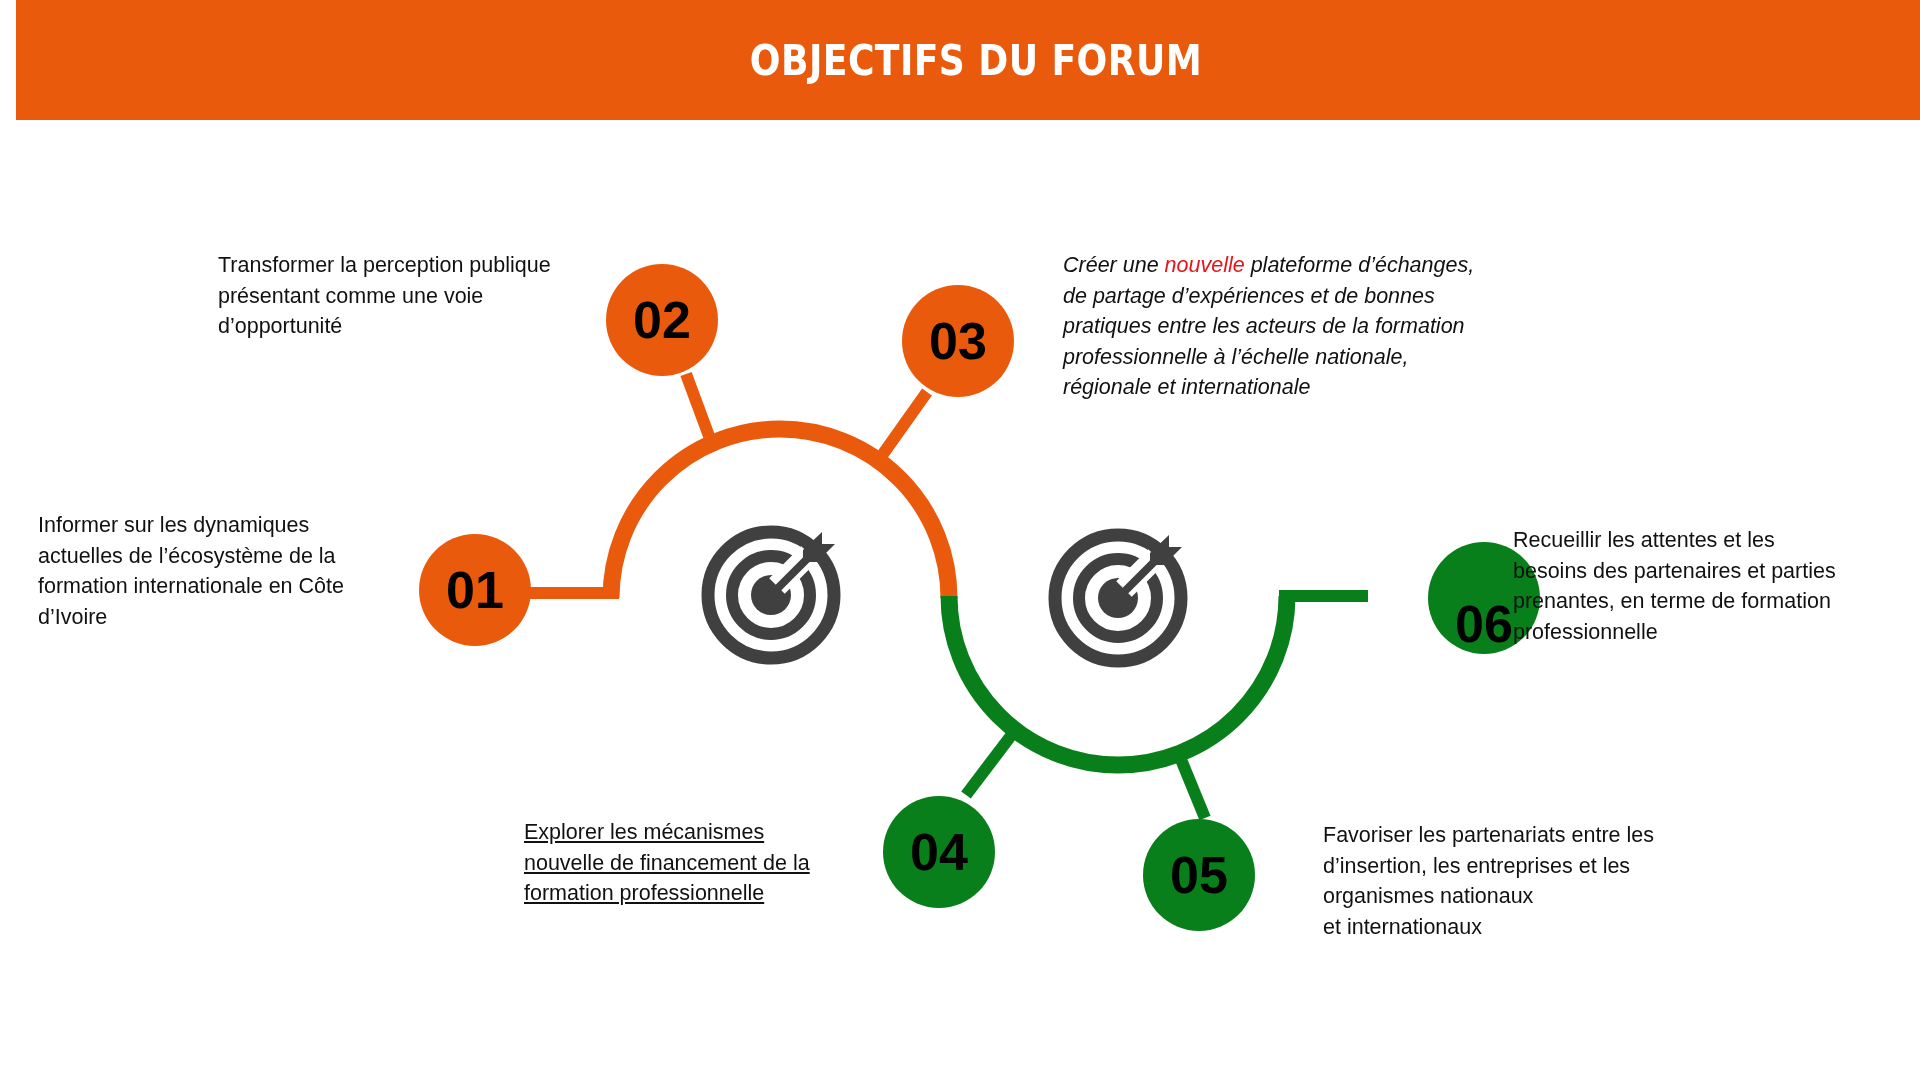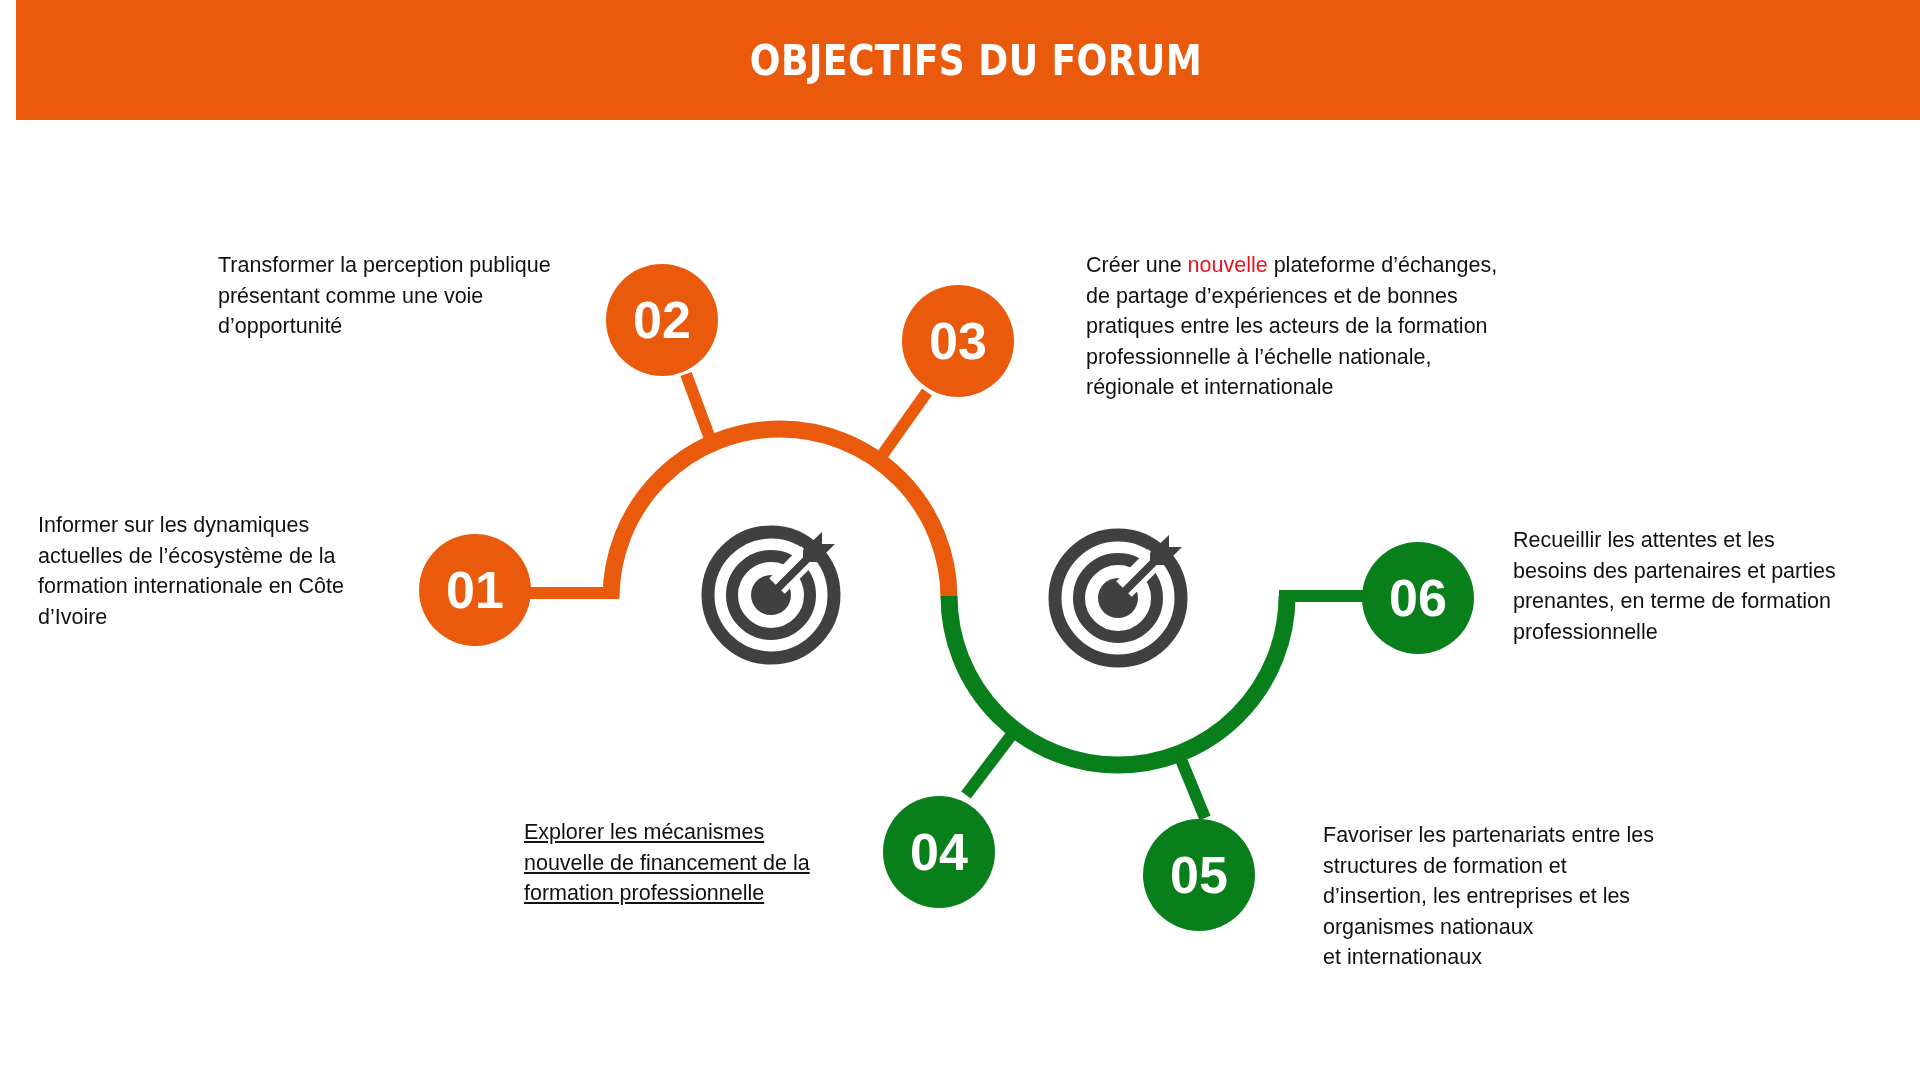--- a/index.html
+++ b/index.html
@@ -15,21 +15,21 @@
     }
     .header-title {
       color: #ffffff; font-weight: bold; font-size: 42px; letter-spacing: 0.5px;
       font-family: "DejaVu Sans", sans-serif;
       transform: scaleX(0.86);
     }
     svg.diagram { position: absolute; left: 0; top: 0; }
     .num {
       position: absolute; width: 112px; height: 112px; border-radius: 50%;
       display: flex; align-items: center; justify-content: center;
-      color: #ffffff; font-weight: bold; font-size: 52px;
+      color: #000000; font-weight: bold; font-size: 52px;
       font-family: "Liberation Sans", sans-serif;
     }
     .num.orange { background: #EA5A0C; }
     .num.green { background: #087F1A; }
     .desc {
       position: absolute; color: #111111; font-size: 21.5px; line-height: 30.5px;
       font-family: "Liberation Sans", sans-serif;
     }
     .desc .line { display: block; white-space: nowrap; }
     .hl { color: #E8141C; }
@@ -85,54 +85,53 @@
   </div>
 <div class="num orange" style="left:902px; top:285px;">
     <span>03</span>
   </div>
 <div class="num green" style="left:883px; top:796px;">
     <span>04</span>
   </div>
 <div class="num green" style="left:1143px; top:819px;">
     <span>05</span>
   </div>
-<div class="num green" style="left:1362px; top:542px;">
+<div class="num green" style="left:1428px; top:542px;align-items:flex-end;">
     <span>06</span>
   </div>
 
 <div class="desc" style="left:38px; top:510px;">
   <span class="line">Informer sur les dynamiques</span>
   <span class="line">actuelles de l’écosystème de la</span>
   <span class="line">formation internationale en Côte</span>
   <span class="line">d’Ivoire</span>
 </div>
 
 <div class="desc" style="left:218px; top:250px;">
   <span class="line">Transformer la perception publique</span>
   <span class="line">présentant comme une voie</span>
   <span class="line">d’opportunité</span>
 </div>
 
-<div class="desc" style="left:1086px; top:250px;">
+<div class="desc" style="left:1063px; top:250px;font-style:italic;">
   <span class="line"><span>Créer une </span><span class="hl">nouvelle</span><span> plateforme d’échanges,</span></span>
   <span class="line">de partage d’expériences et de bonnes</span>
   <span class="line">pratiques entre les acteurs de la formation</span>
   <span class="line">professionnelle à l’échelle nationale,</span>
   <span class="line">régionale et internationale</span>
 </div>
 
 <div class="desc" style="left:524px; top:817px;text-decoration:underline;">
   <span class="line">Explorer les mécanismes</span>
   <span class="line">nouvelle de financement de la</span>
   <span class="line">formation professionnelle</span>
 </div>
 
 <div class="desc" style="left:1323px; top:820px;">
   <span class="line">Favoriser les partenariats entre les</span>
-  <span class="line">structures de formation et</span>
   <span class="line">d’insertion, les entreprises et les</span>
   <span class="line">organismes nationaux</span>
   <span class="line">et internationaux</span>
 </div>
 
 <div class="desc" style="left:1513px; top:525px;">
   <span class="line">Recueillir les attentes et les</span>
   <span class="line">besoins des partenaires et parties</span>
   <span class="line">prenantes, en terme de formation</span>
   <span class="line">professionnelle</span>

